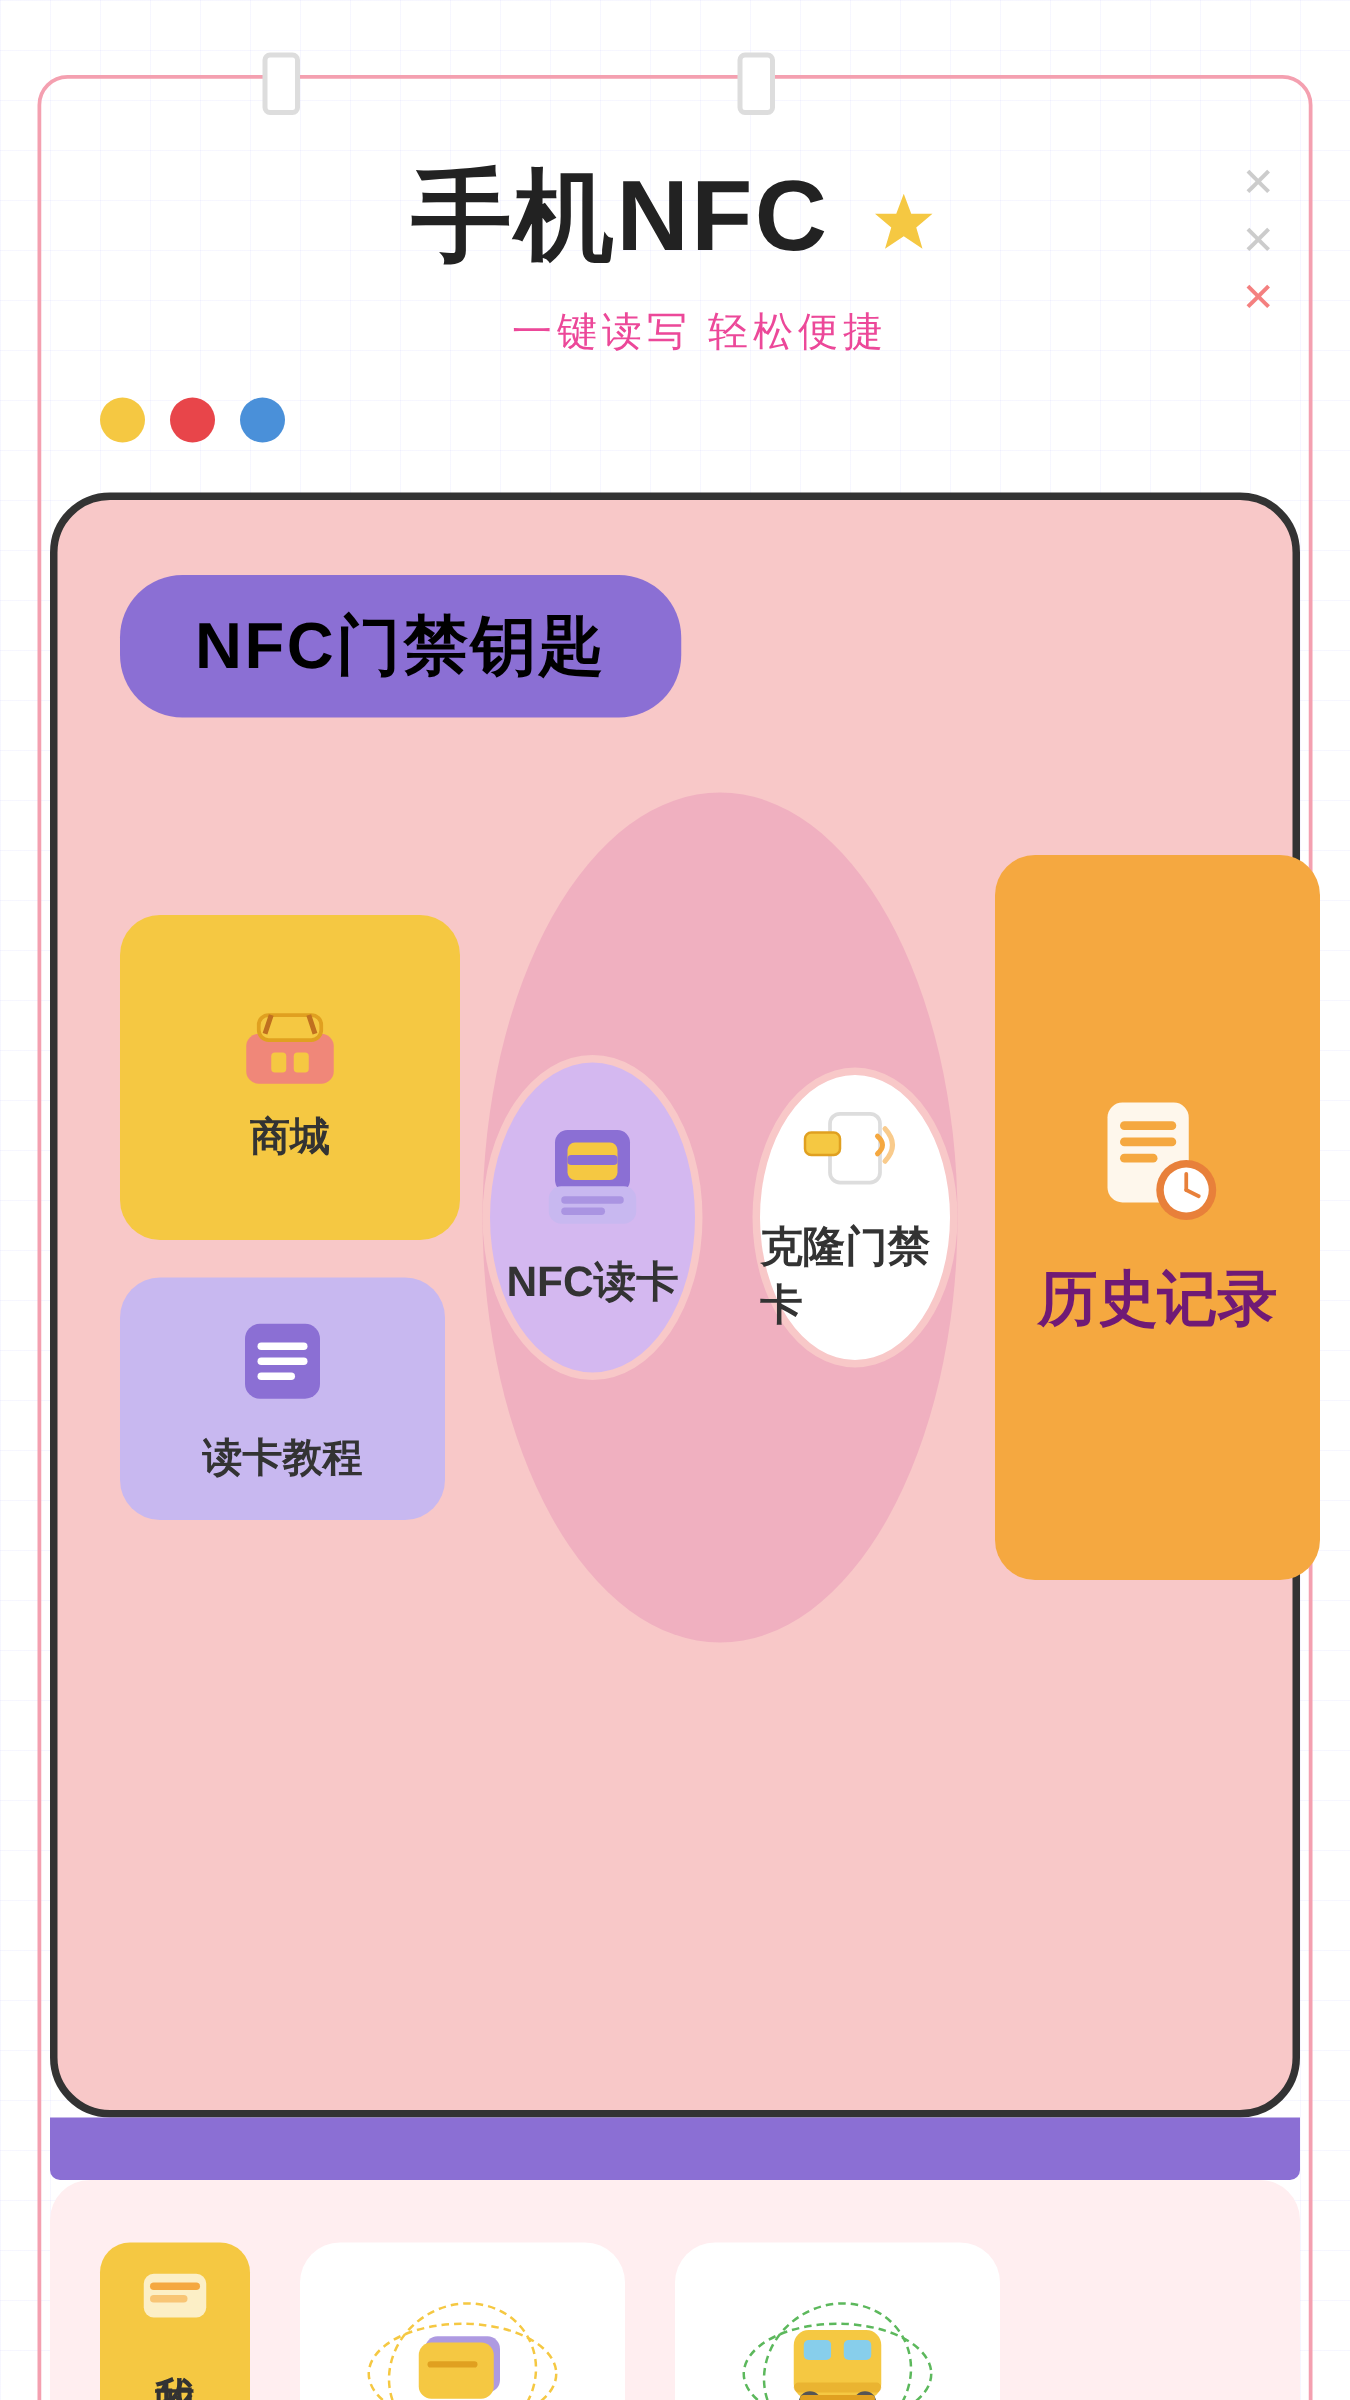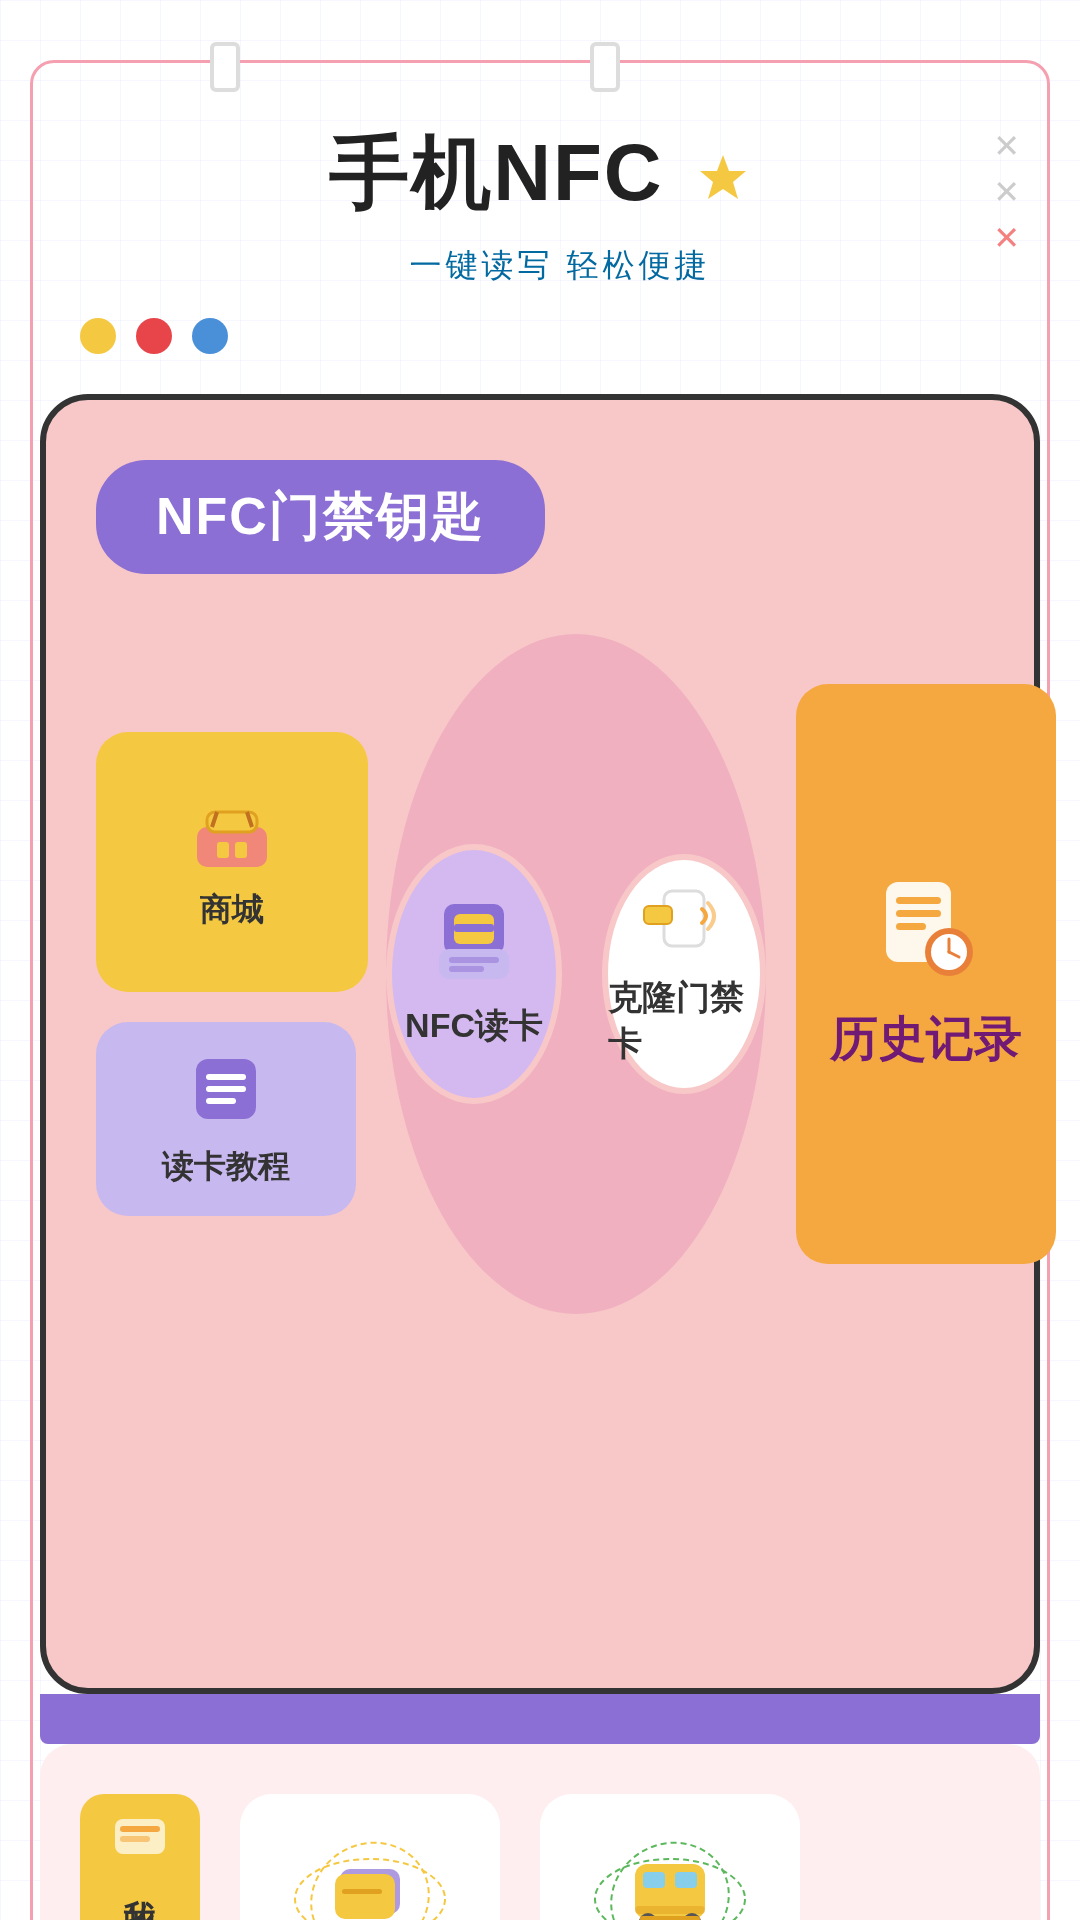--- a/index.html
+++ b/index.html
@@ -66,21 +66,21 @@
 
     .header-title {
       font-size: 80px;
       font-weight: 900;
       color: #222;
       letter-spacing: 2px;
     }
 
     .header-subtitle {
       font-size: 32px;
-      color: #0369a1;
+      color: #ec4899;
       margin-top: 16px;
       letter-spacing: 4px;
       padding-left: 40px;
     }
 
     
     .close-icons {
       position: absolute;
       top: 130px;
       right: 60px;
@@ -123,21 +123,21 @@
       border-radius: 48px;
       border: 6px solid #333;
       padding: 60px 50px 60px 50px;
       min-height: 1300px;
     }
 
     
     .nfc-badge {
       display: inline-block;
       background: #8b6fd4;
-      color: #ffffff;
+      color: #000000;
       font-size: 52px;
       font-weight: 800;
       padding: 22px 60px;
       border-radius: 50px;
       margin-bottom: 60px;
       letter-spacing: 2px;
     }
 
     
     .btn-grid {

